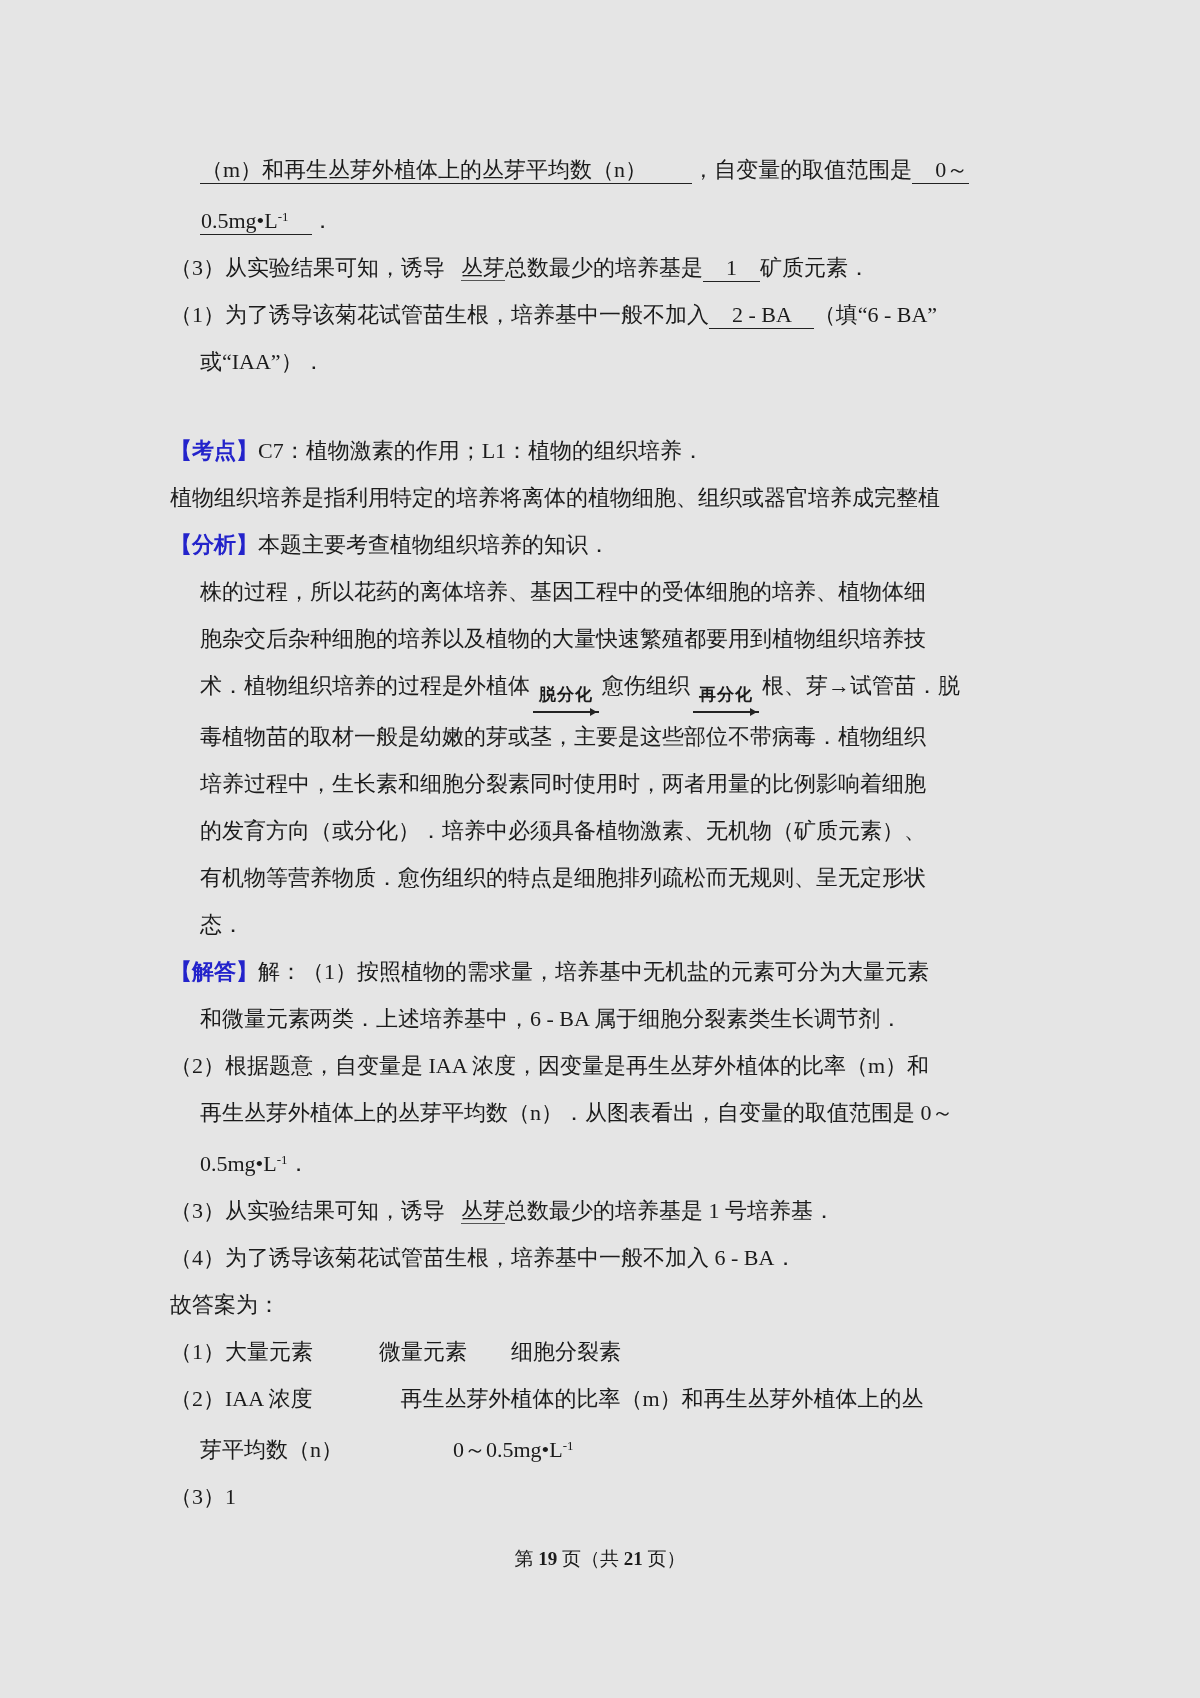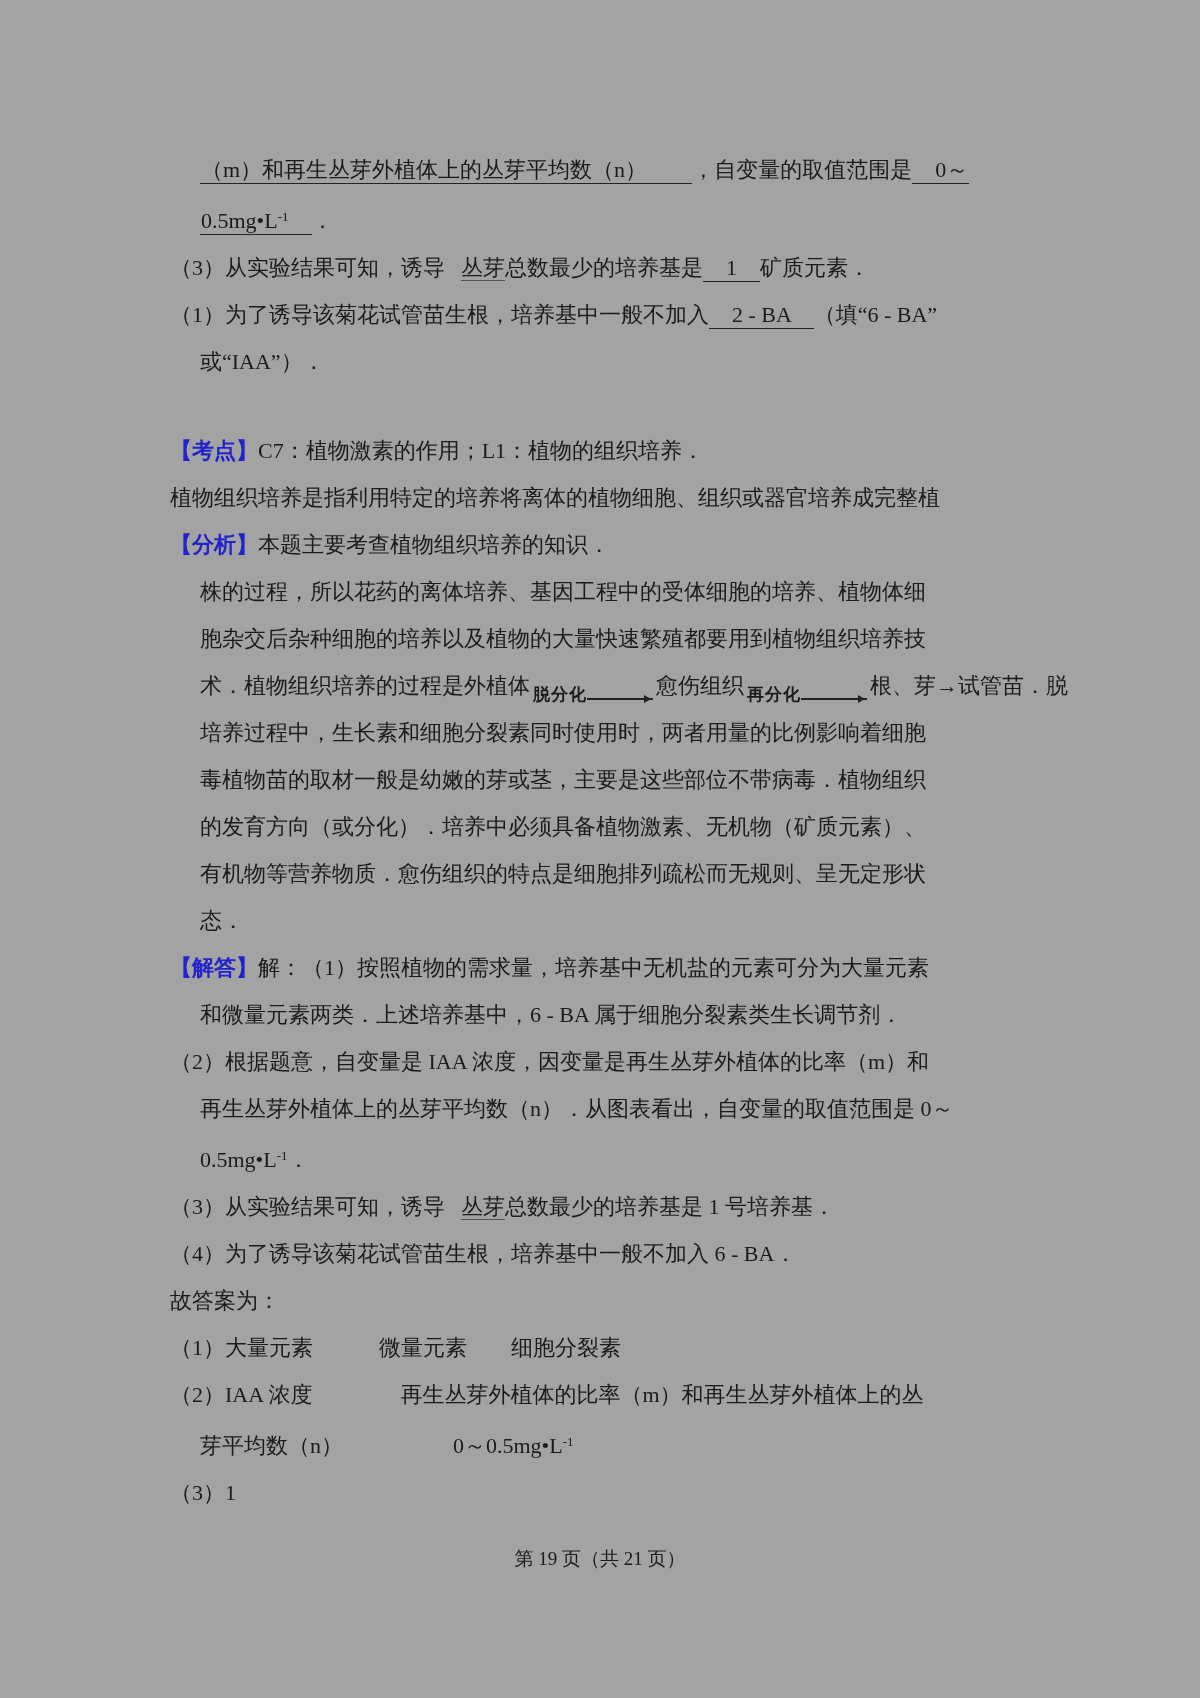--- a/index.html
+++ b/index.html
@@ -1,33 +1,33 @@
 <!DOCTYPE html>
 <html><head>
 <meta charset="utf-8">
 <style>
   html,body{margin:0;padding:0;}
   body{
     width:1200px;height:1698px;background:#ffffff;
     font-family:"Liberation Serif","DejaVu Serif",serif;
     color:#1b1b1b;
   }
-  .page{position:relative;width:1200px;height:1698px;background:#a3a3a3;overflow:hidden;}
+  .page{position:relative;width:1200px;height:1698px;background:#e5e5e5;overflow:hidden;}
   .doc{position:absolute;left:170px;top:146px;width:870px;font-size:22px;}
   .line{line-height:47px;min-height:47px;white-space:nowrap;}
   .line.ind{padding-left:30px;}
   .line.gap{margin-top:42px;}
   .seg-t{}
   .seg-u{border-bottom:1px solid #222;padding:0 1px 1px 1px;}
   .seg-m{border-bottom:1px solid #555;margin-left:16px;}
   .seg-sup{font-size:13px;vertical-align:7px;}
   .seg-u .seg-sup{border-bottom:none;}
   .seg-blue{color:#2323cb;font-weight:bold;}
-  .seg-b{font-weight:normal;}
-  .seg-arrow{display:inline-flex;align-items:center;vertical-align:-7px;margin:0 3px;line-height:1;}
+  .seg-b{font-weight:bold;}
+  .seg-arrow{display:inline-flex;flex-direction:column;align-items:center;vertical-align:-7px;margin:0 3px;line-height:1;}
   .arrow-label{font-size:17px;font-weight:bold;font-family:"Liberation Sans","DejaVu Sans",sans-serif;letter-spacing:1px;}
   .arrow-line{display:block;width:66px;height:7px;border-bottom:2px solid #222;position:relative;margin-top:1px;}
   .arrow-line::after{content:"";position:absolute;right:-2px;bottom:-5px;width:0;height:0;border:4px solid transparent;border-left:7px solid #222;}
   .footer{position:absolute;left:0;top:1546px;width:1200px;text-align:center;font-size:19px;color:#1b1b1b;}
 </style>
 </head>
 <body>
 
 <div class="page">
   <div class="doc" id="doc">
@@ -41,22 +41,22 @@
       <div class="line"><span class="seg-blue">【分析】</span><span class="seg-t">本题主要考查植物组织培养的知识．</span></div>
       <div class="line ind"><span class="seg-t">株的过程，所以花药的离体培养、基因工程中的受体细胞的培养、植物体细</span></div>
       <div class="line ind"><span class="seg-t">胞杂交后杂种细胞的培养以及植物的大量快速繁殖都要用到植物组织培养技</span></div>
       <div class="line ind"><span class="seg-t">术．植物组织培养的过程是外植体</span><span class="seg-arrow">
           <span class="arrow-label">脱分化</span>
           <span class="arrow-line"></span>
         </span><span class="seg-t">愈伤组织</span><span class="seg-arrow">
           <span class="arrow-label">再分化</span>
           <span class="arrow-line"></span>
         </span><span class="seg-t">根、芽→试管苗．脱</span></div>
+      <div class="line ind"><span class="seg-t">毒植物苗的取材一般是幼嫩的芽或茎，主要是这些部位不带病毒．植物组织</span></div>
       <div class="line ind"><span class="seg-t">培养过程中，生长素和细胞分裂素同时使用时，两者用量的比例影响着细胞</span></div>
-      <div class="line ind"><span class="seg-t">毒植物苗的取材一般是幼嫩的芽或茎，主要是这些部位不带病毒．植物组织</span></div>
       <div class="line ind"><span class="seg-t">的发育方向（或分化）．培养中必须具备植物激素、无机物（矿质元素）、</span></div>
       <div class="line ind"><span class="seg-t">有机物等营养物质．愈伤组织的特点是细胞排列疏松而无规则、呈无定形状</span></div>
       <div class="line ind"><span class="seg-t">态．</span></div>
       <div class="line"><span class="seg-blue">【解答】</span><span class="seg-t">解：（1）按照植物的需求量，培养基中无机盐的元素可分为大量元素</span></div>
       <div class="line ind"><span class="seg-t">和微量元素两类．上述培养基中，6 - BA 属于细胞分裂素类生长调节剂．</span></div>
       <div class="line"><span class="seg-t">（2）根据题意，自变量是 IAA 浓度，因变量是再生丛芽外植体的比率（m）和</span></div>
       <div class="line ind"><span class="seg-t">再生丛芽外植体上的丛芽平均数（n）．从图表看出，自变量的取值范围是 0～</span></div>
       <div class="line ind"><span class="seg-t">0.5mg•L</span><span class="seg-sup">-1</span><span class="seg-t">．</span></div>
       <div class="line"><span class="seg-t">（3）从实验结果可知，诱导</span><span class="seg-m">丛芽</span><span class="seg-t">总数最少的培养基是 1 号培养基．</span></div>
       <div class="line"><span class="seg-t">（4）为了诱导该菊花试管苗生根，培养基中一般不加入 6 - BA．</span></div>

